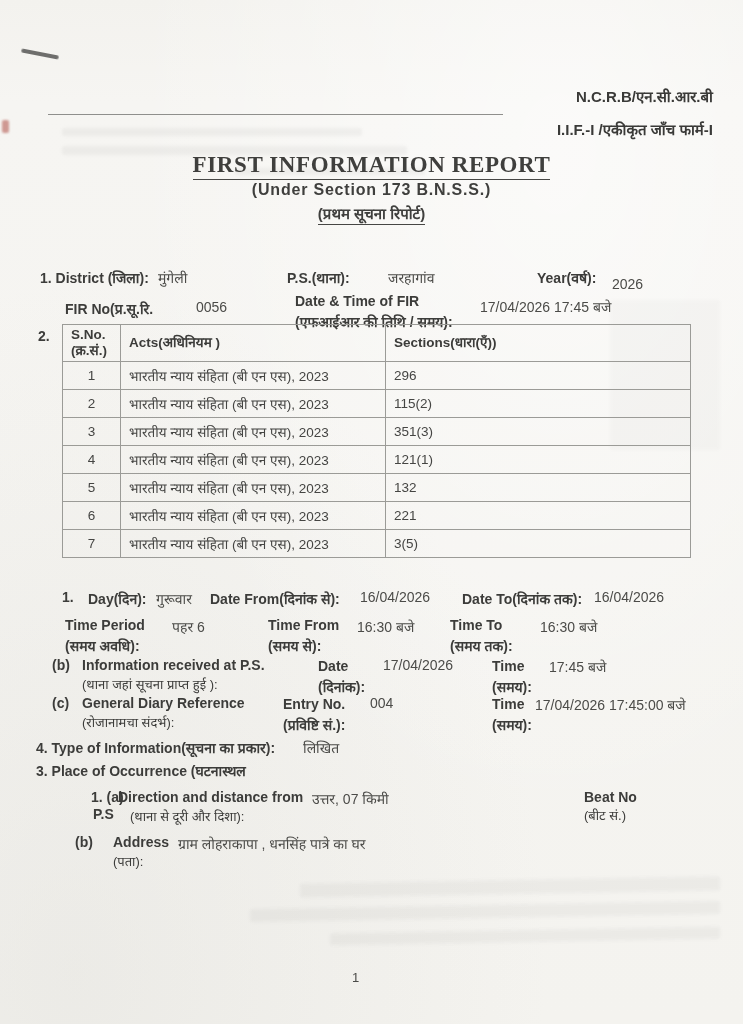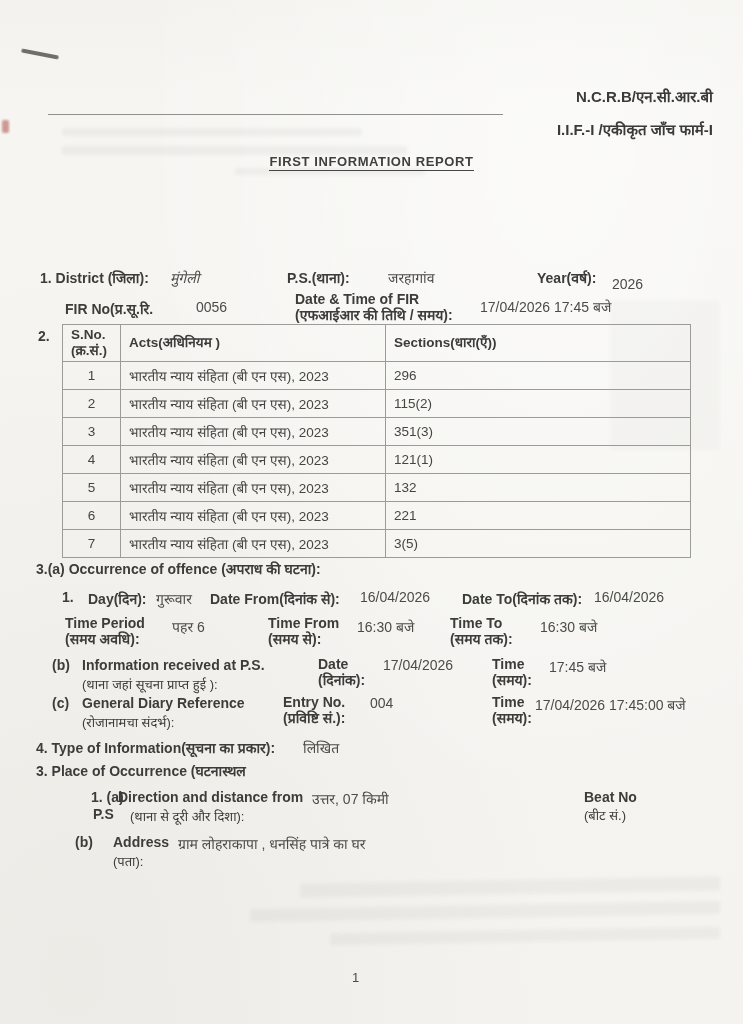--- a/index.html
+++ b/index.html
@@ -31,21 +31,21 @@
     font-size:13.5px;color:#454543;
   }
   .acts-table th,.acts-table td{
     border:1px solid #9b9b97;padding:2px 8px;vertical-align:middle;
     overflow:hidden;text-align:left;
   }
   .acts-table th{font-weight:bold;color:#3c3c3a;white-space:pre-line;line-height:16px;}
   .acts-table td.col-sno{text-align:center;}
   .acts-table tr{height:28px;}
   .acts-table tr.hrow{height:37px;}
-  .two-line{line-height:16px;white-space:pre-line;}
+  .two-line{line-height:21px;white-space:pre-line;}
   .artifact{position:absolute;pointer-events:none;}
   .penmark{
     width:38px;height:4px;background:#6e6e6c;border-radius:3px;
     transform:rotate(11deg);filter:blur(0.5px);
   }
   .redspeck{width:7px;height:13px;background:rgba(168,62,52,0.5);filter:blur(1.2px);border-radius:2px;}
   .bleed{background:rgba(110,110,118,0.07);filter:blur(1.5px);border-radius:3px;}
 </style>
 </head>
 <body>
@@ -60,25 +60,29 @@
   <div class="artifact bleed abs" style="left:610px;top:300px;width:110px;height:150px;opacity:.5;"></div>
   <div class="artifact bleed abs" style="left:300px;top:880px;width:420px;height:14px;transform:rotate(-1deg);"></div>
   <div class="artifact bleed abs" style="left:250px;top:905px;width:470px;height:13px;transform:rotate(-1deg);"></div>
   <div class="artifact bleed abs" style="left:330px;top:930px;width:390px;height:12px;transform:rotate(-1deg);"></div>
 
   <div class="abs hdr-right" style="top:86px;">N.C.R.B/एन.सी.आर.बी</div>
   <div class="rule" style="top:114px;left:48px;width:455px;"></div>
   <div class="abs hdr-right" style="top:119px;">I.I.F.-I /एकीकृत जाँच फार्म-I</div>
 
   <div class="abs center" style="top:152px;">
-    <span class="u b" style="font-size:13px;letter-spacing:0.6px;">FIRST INFORMATION REPORT</span>
+    <span class="u b" style="font-size:23px;letter-spacing:0.6px;font-family:Liberation Serif, serif;">FIRST INFORMATION REPORT</span>
   </div>
+  <div class="abs center b" style="top:181px;font-size:16px;letter-spacing:0.8px;">(Under Section 173  B.N.S.S.)</div>
+  <div class="abs center" style="top:203px;">
+    <span class="u b" style="font-size:15px;border-bottom-width:1.2px;">(प्रथम सूचना रिपोर्ट)</span>
+  </div>
 
   <div class="abs b lbl fs14" style="left:40px;top:268px;">1. District (जिला):</div>
-  <div class="abs val fs14" style="left:170px;top:268px;font-style:italic;">मुंगेली</div>
+  <div class="abs val fs14" style="left:158px;top:268px;">मुंगेली</div>
   <div class="abs b lbl fs14" style="left:287px;top:268px;">P.S.(थाना):</div>
   <div class="abs val fs14" style="left:388px;top:268px;">जरहागांव</div>
   <div class="abs b lbl fs14" style="left:537px;top:268px;">Year(वर्ष):</div>
   <div class="abs val fs14" style="left:612px;top:268px;margin-top:8px;">2026</div>
 
   <div class="abs b lbl fs14" style="left:65px;top:299px;">FIR No(प्र.सू.रि.</div>
   <div class="abs val fs14" style="left:196px;top:299px;">0056</div>
   <div class="abs b lbl fs14 two-line" style="left:295px;top:291px;">Date &amp; Time of FIR
 (एफआईआर की तिथि / समय):</div>
   <div class="abs val fs14" style="left:480px;top:297px;">17/04/2026 17:45 बजे</div>
@@ -132,21 +136,20 @@
           </tr>
           <tr>
             <td class="col-sno">7</td>
             <td class="col-act">भारतीय न्याय संहिता (बी एन एस), 2023</td>
             <td class="col-section">3(5)</td>
           </tr>
         </tbody>
     </table>
   </div>
 
-  <div class="abs b lbl fs14" style="left:36px;top:559px;">3.(a) Occurrence of offence (अपराध की घटना):</div>
 
   <div class="abs b lbl fs14" style="left:62px;top:589px;">1.</div>
   <div class="abs b lbl fs14" style="left:88px;top:589px;">Day(दिन):</div>
   <div class="abs val fs14" style="left:156px;top:589px;">गुरूवार</div>
   <div class="abs b lbl fs14" style="left:210px;top:589px;">Date From(दिनांक से):</div>
   <div class="abs val fs14" style="left:360px;top:589px;">16/04/2026</div>
   <div class="abs b lbl fs14" style="left:462px;top:589px;">Date To(दिनांक तक):</div>
   <div class="abs val fs14" style="left:594px;top:589px;">16/04/2026</div>
 
   <div class="abs b lbl fs14 two-line" style="left:65px;top:615px;">Time Period

